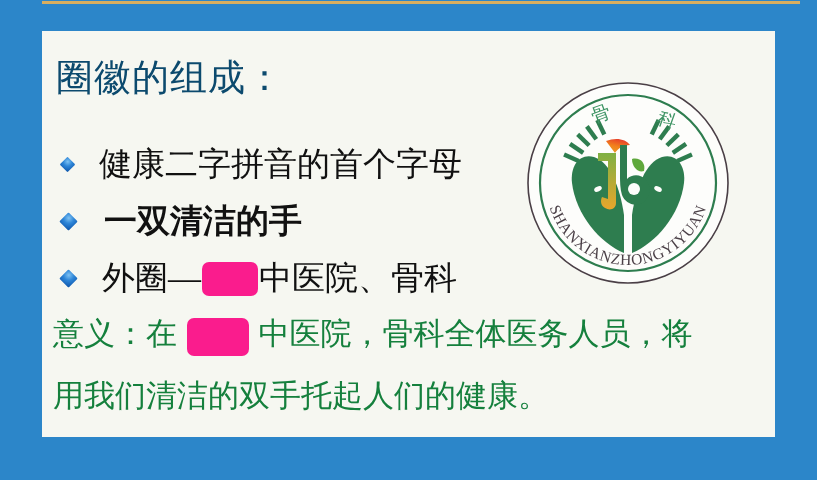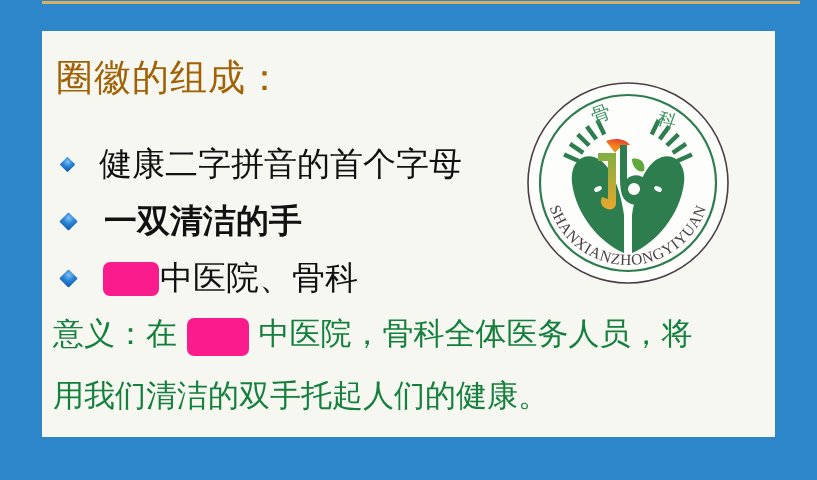--- a/index.html
+++ b/index.html
@@ -20,21 +20,21 @@
   
   .content-panel {
     position:absolute; left:42px; top:31px; width:733px; height:406px;
     background:#F6F7F1;
     overflow:hidden;
   }
 
   .title {
     position:absolute; left:14px; top:28px;
     font-size:37px; line-height:1;
-    color:#a16207;
+    color:#0c4a6e;
     letter-spacing:1px;
     white-space:nowrap;
   }
 
   
   .bullet-list { position:absolute; left:0; top:104px; width:100%; }
   .bullet-row {
     position:relative; height:57px;
     display:flex; align-items:center;
   }
@@ -108,20 +108,21 @@
       </div>
 
       <div class="bullet-row r2">
         <span class="diamond"></span>
         <span class="bullet-text"> 一双清洁的手</span>
       </div>
 
       <div class="bullet-row r3">
         <span class="diamond"></span>
         <span class="bullet-text">
+          <span> 外圈—</span>
           <span class="redaction inline-a"></span>
           <span>中医院、骨科</span>
         </span>
       </div>
 
     </div>
 
     <div class="meaning">
       <span class="pline">
         <span>意义：在</span>

